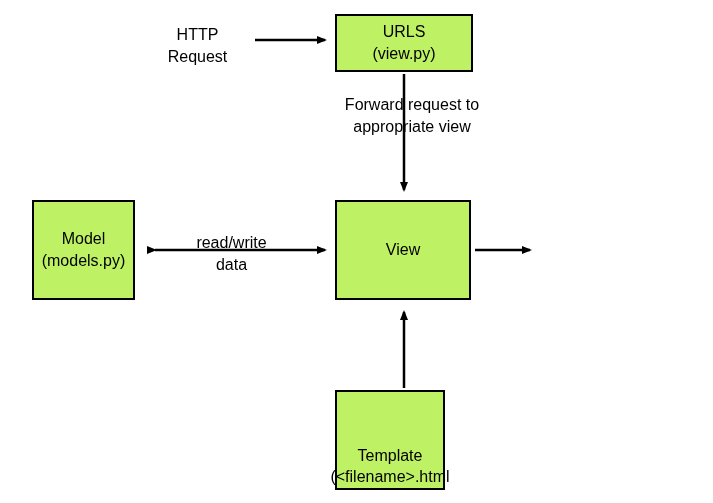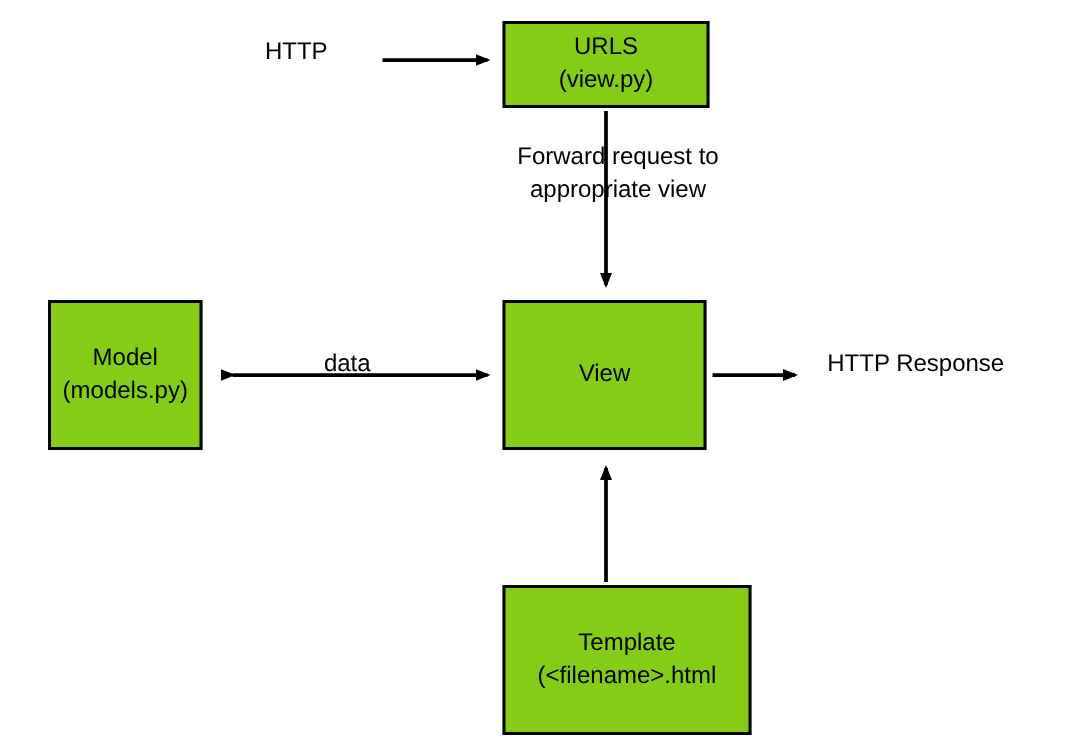--- a/index.html
+++ b/index.html
@@ -13,21 +13,21 @@
       position: relative;
     }
     .box {
       position: absolute;
       border: 2px solid #000;
       display: flex;
       flex-direction: column;
       align-items: center;
       justify-content: center;
       text-align: center;
-      background: #84cc16;
+      background: #bef264;
       line-height: 1.35;
     }
     .label {
       position: absolute;
       text-align: center;
       line-height: 1.35;
     }
     svg.arrows {
       position: absolute;
       left: 0; top: 0;
@@ -45,40 +45,41 @@
 
 <div class="box" style="left:335px; top:200px; width:136px; height:100px;">
   <span>View</span>
 </div>
 
 <div class="box" style="left:32px; top:200px; width:103px; height:100px;">
   <span>Model</span>
   <span>(models.py)</span>
 </div>
 
-<div class="box" style="left:335px; top:390px; width:166px; height:100px;">
+<div class="box" style="left:335px; top:390px; width:110px; height:100px;justify-content:flex-end;">
   <span>Template</span>
   <span>(&lt;filename&gt;.html</span>
 </div>
 
 <div class="label" style="left:155px; top:24px; width:85px;">
   <div>HTTP</div>
+  <div>Request</div>
 </div>
 
 <div class="label" style="left:327px; top:94px; width:170px; text-align:center;">
   <div>Forward request to</div>
   <div>appropriate view</div>
 </div>
 
 <div class="label" style="left:184px; top:232px; width:95px;">
+  <div>read/write</div>
   <div>data</div>
 </div>
 
 <div class="label" style="left:538px; top:232px; width:145px;">
-  <div>HTTP Response</div>
 </div>
 
 <svg class="arrows">
   <defs>
     <marker id="ah" markerWidth="10" markerHeight="10" refX="8" refY="4" orient="auto" markerUnits="userSpaceOnUse">
       <path d="M0,0 L10,4 L0,8 Z" fill="#000"></path>
     </marker>
   </defs>
 
   <line x1="255" y1="40" x2="325" y2="40" stroke="#000" stroke-width="2.5" marker-end="url(#ah)"></line>

